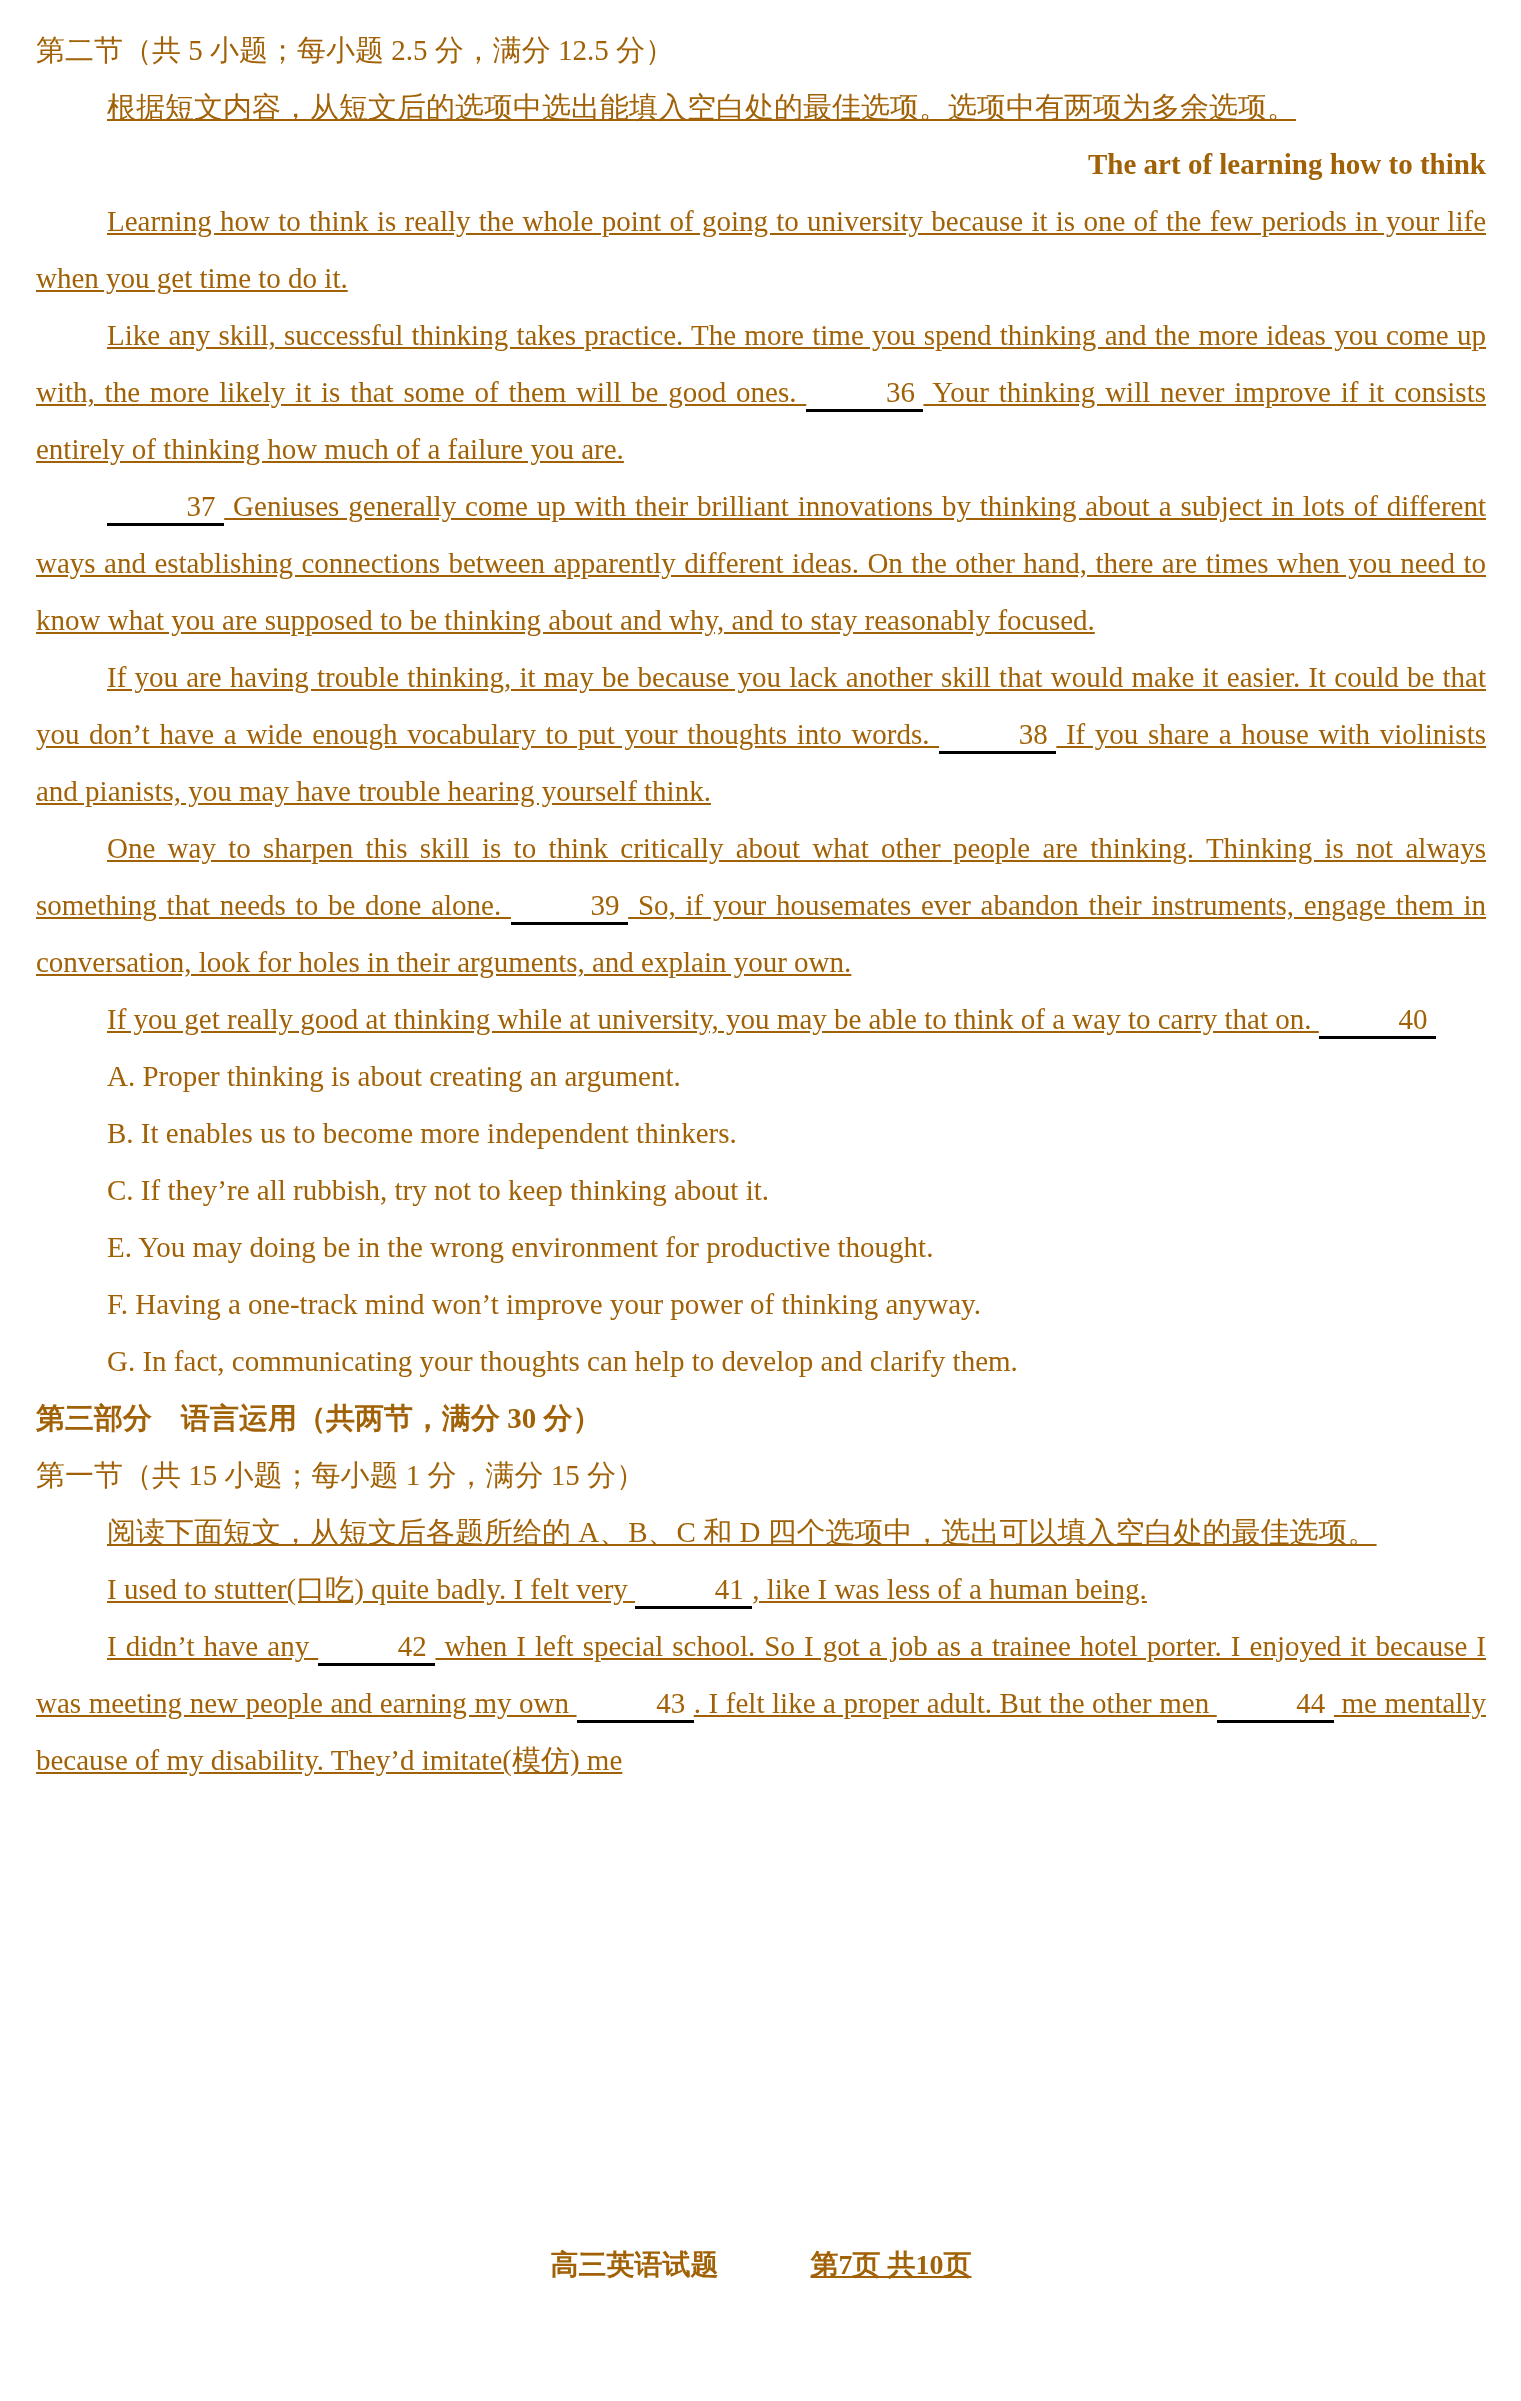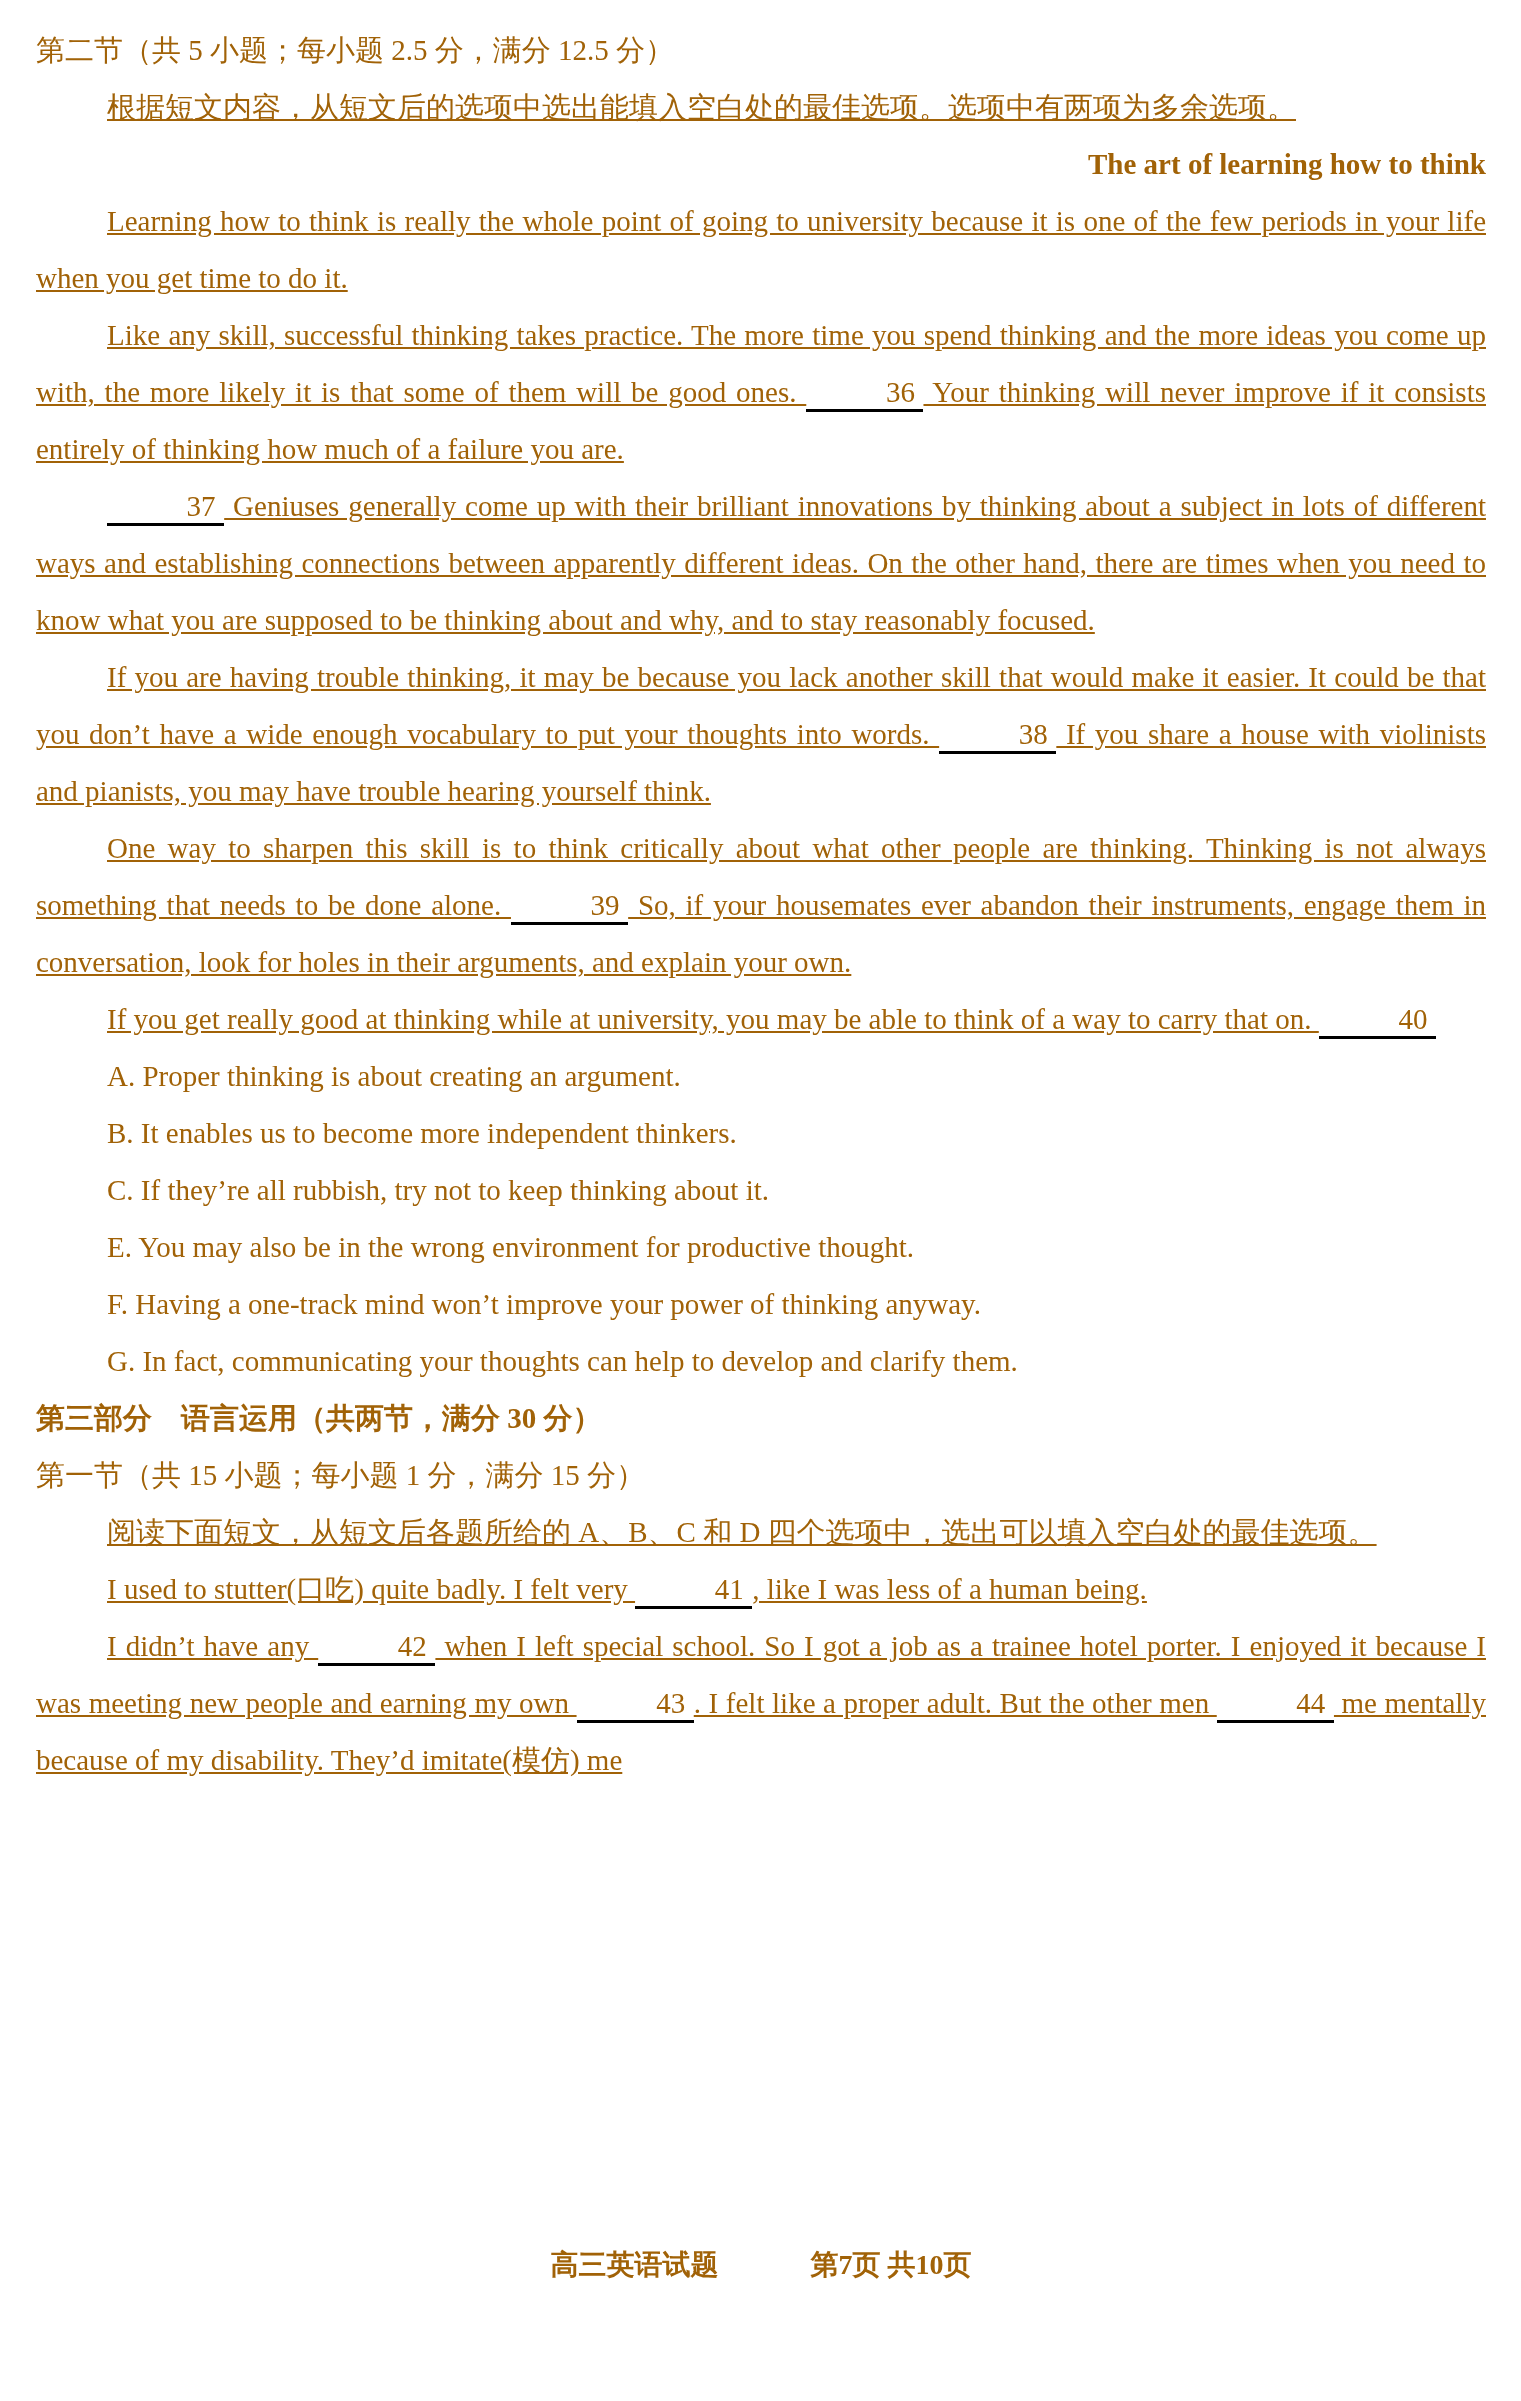--- a/index.html
+++ b/index.html
@@ -58,20 +58,21 @@
     top: 2248px;
     left: 0;
     width: 100%;
     text-align: center;
     font-weight: bold;
     font-size: 28px;
     line-height: 34px;
   }
   .footer .page-info {
     margin-left: 92px;
+    text-decoration: underline;
   }
 </style>
 </head>
 <body>
 
 <div class="page">
 
   <p class="heading">第二节（共 5 小题；每小题 2.5 分，满分 12.5 分）</p>
 
   <p class="para">根据短文内容，从短文后的选项中选出能填入空白处的最佳选项。选项中有两项为多余选项。</p>
@@ -82,21 +83,21 @@
   <p class="para">Like any skill, successful thinking takes practice. The more time you spend thinking and the more ideas you come up with, the more likely it is that some of them will be good ones. <span class="blank">36</span> Your thinking will never improve if it consists entirely of thinking how much of a failure you are.</p>
   <p class="para"><span class="blank">37</span> Geniuses generally come up with their brilliant innovations by thinking about a subject in lots of different ways and establishing connections between apparently different ideas. On the other hand, there are times when you need to know what you are supposed to be thinking about and why, and to stay reasonably focused.</p>
   <p class="para">If you are having trouble thinking, it may be because you lack another skill that would make it easier. It could be that you don’t have a wide enough vocabulary to put your thoughts into words. <span class="blank">38</span> If you share a house with violinists and pianists, you may have trouble hearing yourself think.</p>
   <p class="para">One way to sharpen this skill is to think critically about what other people are thinking. Thinking is not always something that needs to be done alone. <span class="blank">39</span> So, if your housemates ever abandon their instruments, engage them in conversation, look for holes in their arguments, and explain your own.</p>
   <p class="para">If you get really good at thinking while at university, you may be able to think of a way to carry that on. <span class="blank">40</span></p>
 
   <div>
     <p class="option">A. Proper thinking is about creating an argument.</p>
     <p class="option">B. It enables us to become more independent thinkers.</p>
     <p class="option">C. If they’re all rubbish, try not to keep thinking about it.</p>
-    <p class="option">E. You may also be in the wrong environment for productive thought.</p>
+    <p class="option">E. You may doing be in the wrong environment for productive thought.</p>
     <p class="option">F. Having a one-track mind won’t improve your power of thinking anyway.</p>
     <p class="option">G. In fact, communicating your thoughts can help to develop and clarify them.</p>
   </div>
 
   <p class="heading bold">第三部分　语言运用（共两节，满分 30 分）</p>
 
   <p class="heading">第一节（共 15 小题；每小题 1 分，满分 15 分）</p>
 
   <p class="para">阅读下面短文，从短文后各题所给的 A、B、C 和 D 四个选项中，选出可以填入空白处的最佳选项。</p>
 

